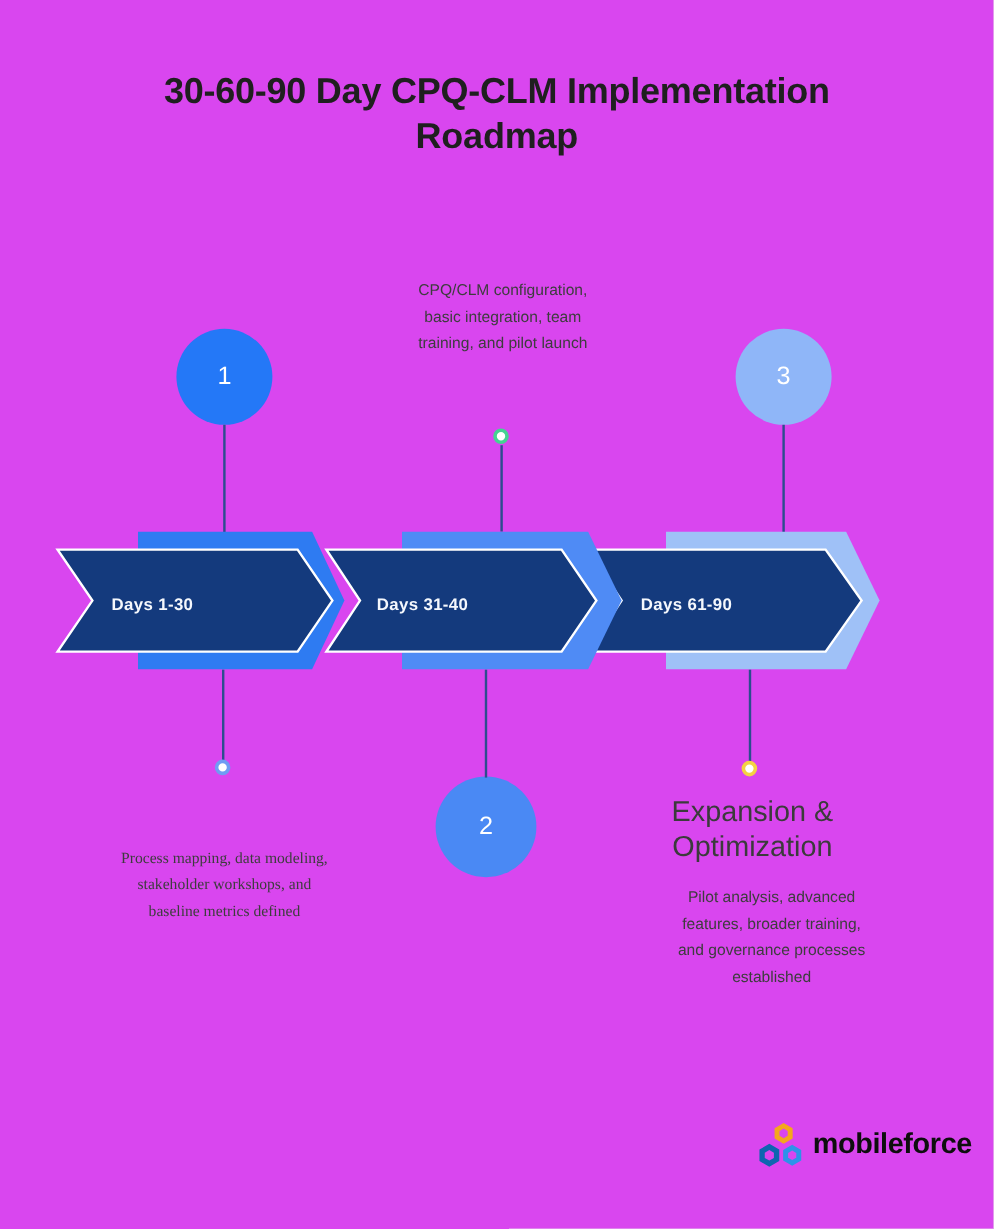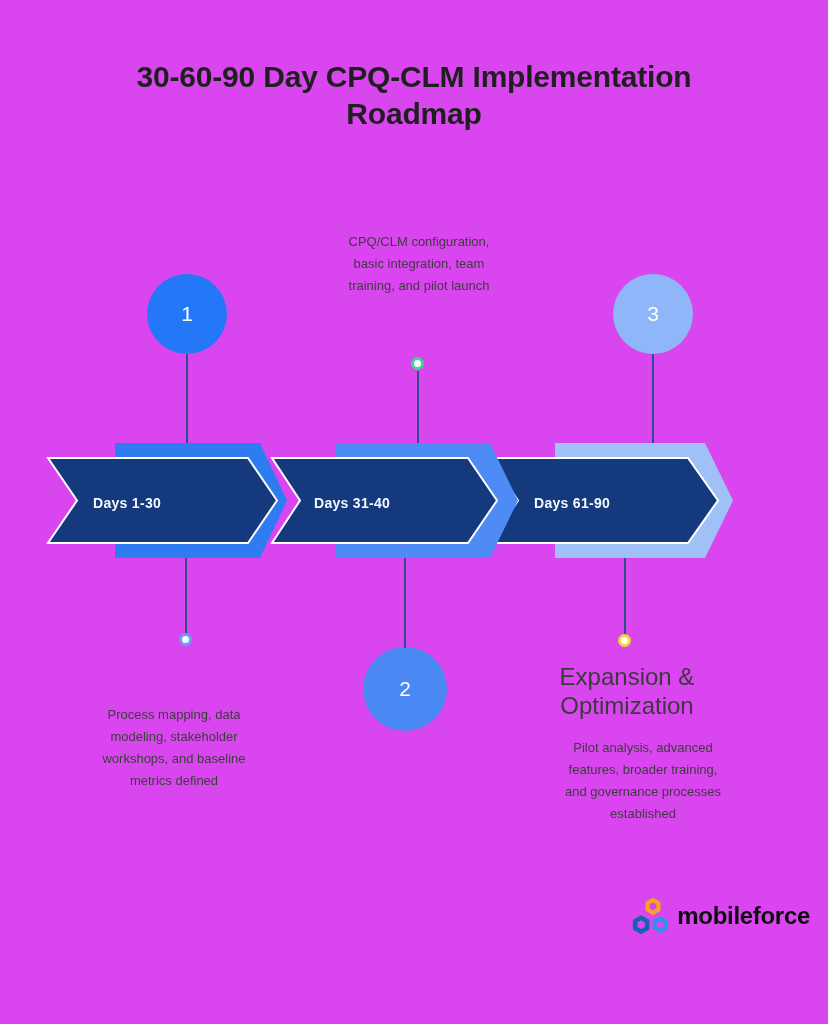--- a/index.html
+++ b/index.html
@@ -25,21 +25,21 @@
     color: #3b3b3b; text-align: center;
   }
   .phase-desc {
     position: absolute;
     font-size: 13px; line-height: 22px; font-weight: 400;
     color: #3d3d3d; text-align: center;
   }
   .heading-core { top: 158px; left: 309px; width: 220px; }
   .desc-core    { top: 231px; left: 334px; width: 170px; }
   .heading-foundation { top: 662px; left: 87px; width: 200px; }
-  .desc-foundation    { top: 704px; left: 84px; width: 180px; }
+  .desc-foundation    { top: 704px; left: 97px; width: 180px; font-family: Liberation Serif, serif; }
   .heading-expansion  { top: 662px; left: 527px; width: 200px; }
   .desc-expansion     { top: 737px; left: 558px; width: 170px; }
 
   .num-circle {
     position: absolute; border-radius: 50%;
     display: flex; align-items: center; justify-content: center;
     color: #ffffff; font-size: 21px; font-weight: 400;
   }
   .circle-1 { left: 147px; top: 274px; width: 80px; height: 80px; background: #2478f7; }
   .circle-2 { left: 363px; top: 647px; width: 84px; height: 84px; background: #4a89f4; }
@@ -64,21 +64,21 @@
   .arrows-svg { position: absolute; left: 0; top: 443px; }
   .arrow-label {
     position: absolute; top: 491px; height: 24px;
     display: flex; align-items: center;
     color: #f5f8fd; font-size: 14px; letter-spacing: 0.3px; font-weight: bold;
   }
   .label-1 { left: 93px; }
   .label-2 { left: 314px; }
   .label-3 { left: 534px; }
 
-  .logo { position: absolute; left: 630px; top: 888px; width: 180px; height: 56px; display: flex; align-items: center; }
+  .logo { position: absolute; left: 630px; top: 926px; width: 180px; height: 56px; display: flex; align-items: center; }
   .logo-text {
     margin-left: 6px;
     font-size: 24px; font-weight: 800; color: #0e0e0e; letter-spacing: -0.3px;
   }
 </style>
 </head>
 <body>
 
 <div class="canvas">
 

